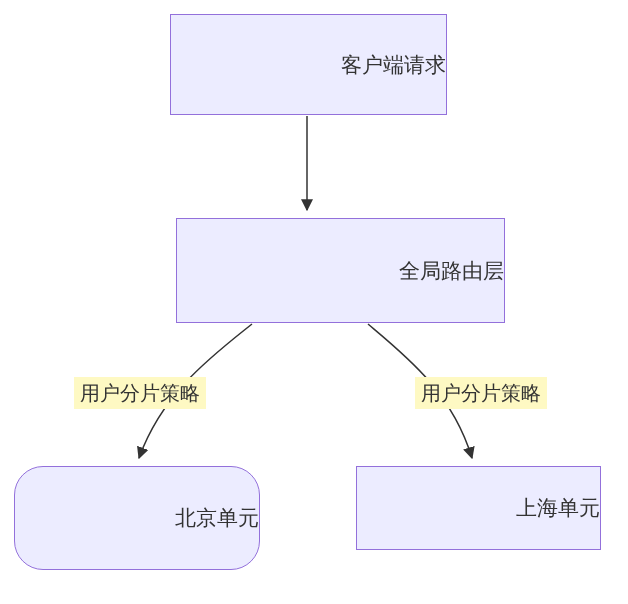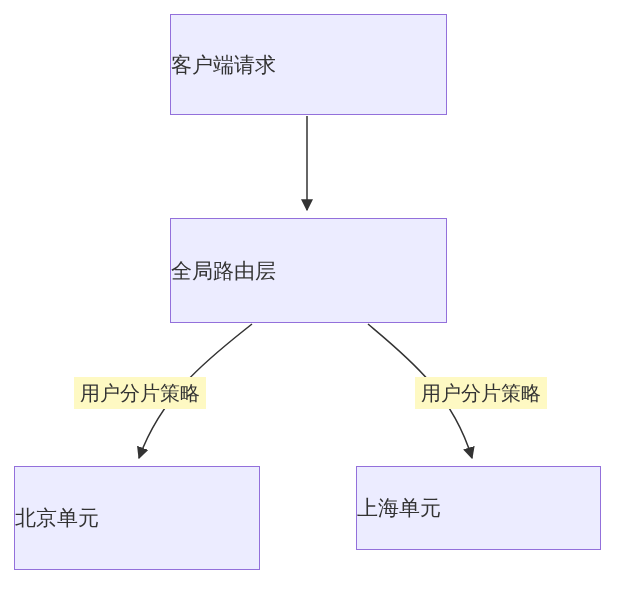--- a/index.html
+++ b/index.html
@@ -29,21 +29,21 @@
     stroke-width: 1.5px;
   }
   .node {
     position: absolute;
     background: #ECECFF;
     border: 1px solid #9370DB;
     color: #333333;
     font-size: 21px;
     display: flex;
     align-items: center;
-    justify-content: flex-start;
+    justify-content: flex-end;
     box-sizing: border-box;
     text-align: center;
   }
   .edge-label {
     position: absolute;
     background: #fef9c3;
     color: #333333;
     font-size: 20px;
     line-height: 1.2;
     padding: 4px 6px;
@@ -64,25 +64,25 @@
     </defs>
     <path class="edge-path" d="M 307 116 L 307 210" marker-end="url(#arrowhead)"></path>
     <path class="edge-path" d="M 252 324 C 212 356, 163 392, 139 458" marker-end="url(#arrowhead)"></path>
     <path class="edge-path" d="M 368 324 C 406 356, 452 392, 472 458" marker-end="url(#arrowhead)"></path>
   </svg>
 
   <div class="node" style="left:170px; top:14px; width:277px; height:101px;">
     <span>客户端请求</span>
   </div>
 
-  <div class="node" style="left:170px; top:218px; width:277px; height:105px;">
+  <div class="node" style="left:176px; top:218px; width:329px; height:105px;">
     <span>全局路由层</span>
   </div>
 
-  <div class="node" style="left:14px; top:466px; width:246px; height:104px;">
+  <div class="node" style="left:14px; top:466px; width:246px; height:104px;border-radius:29px;">
     <span>北京单元</span>
   </div>
 
   <div class="node" style="left:356px; top:466px; width:245px; height:84px;">
     <span>上海单元</span>
   </div>
 
   <div class="edge-label" style="left:140px; top:377px;">用户分片策略</div>
 
   <div class="edge-label" style="left:481px; top:377px;">用户分片策略</div>

